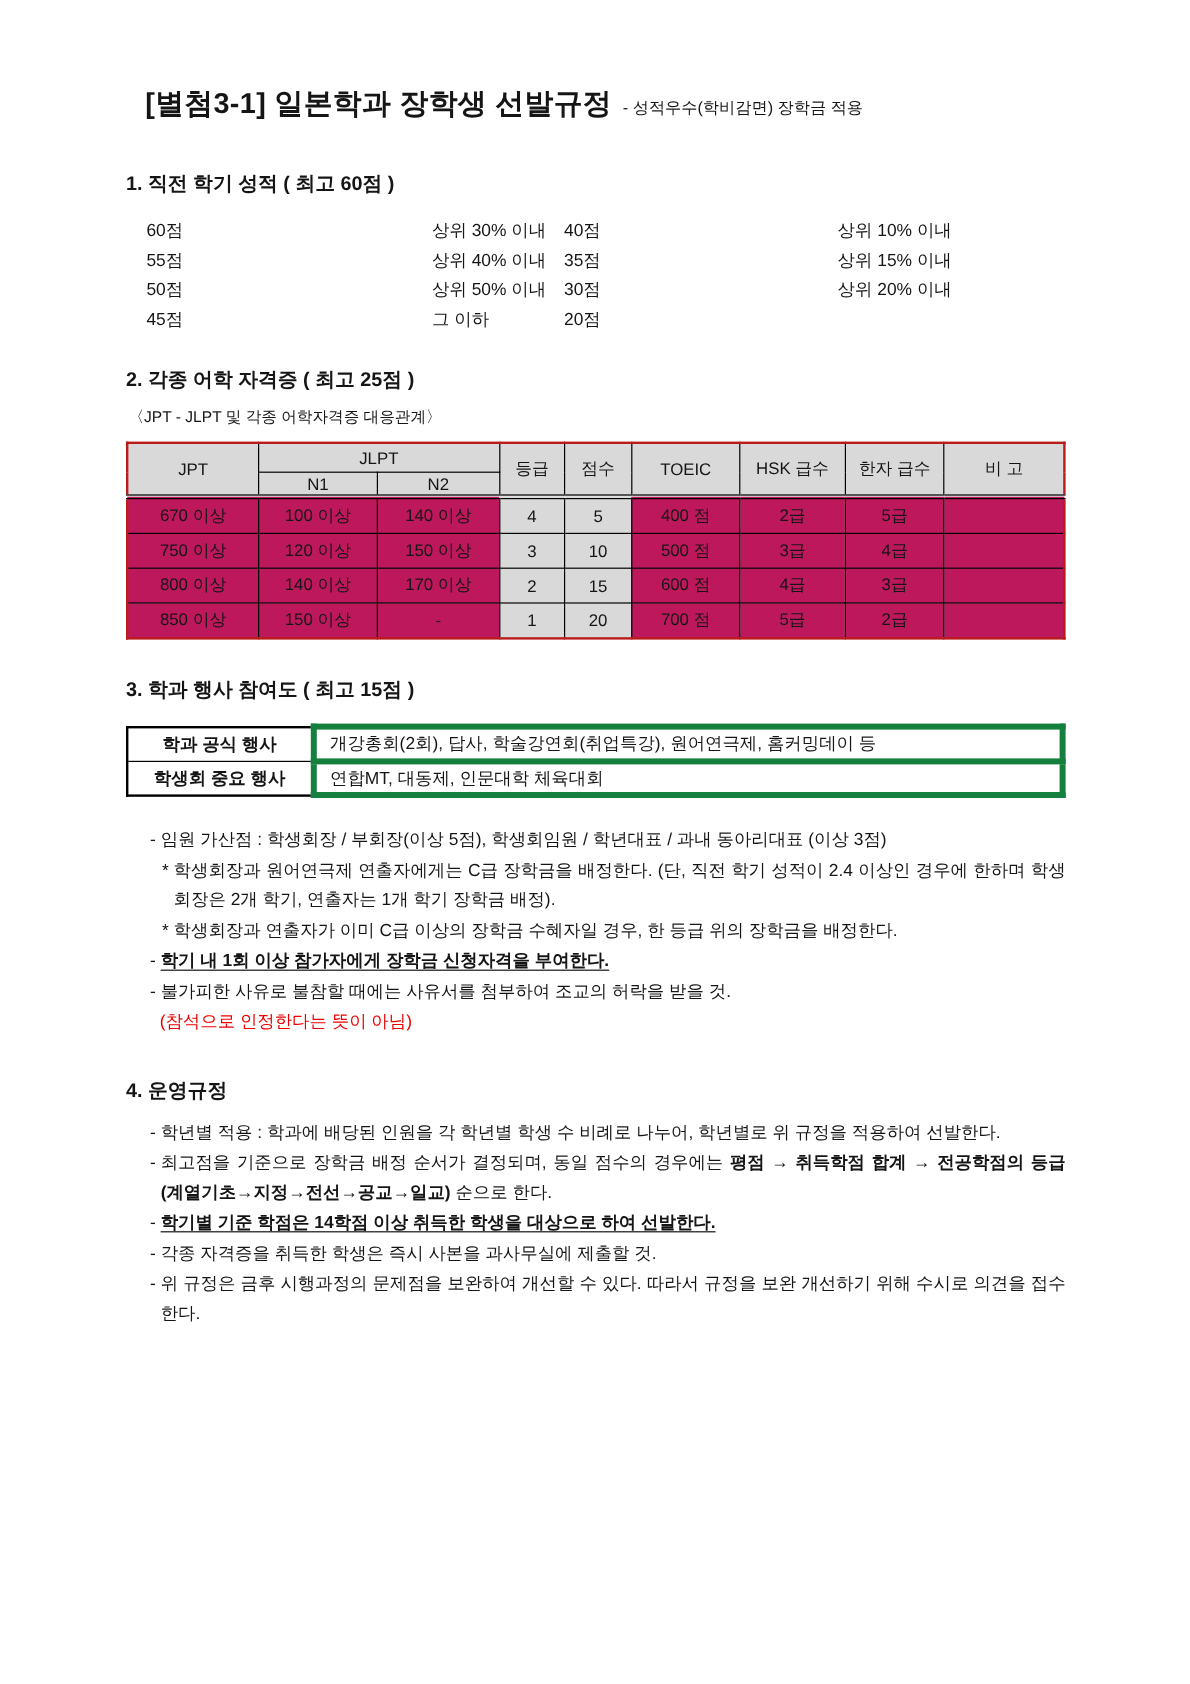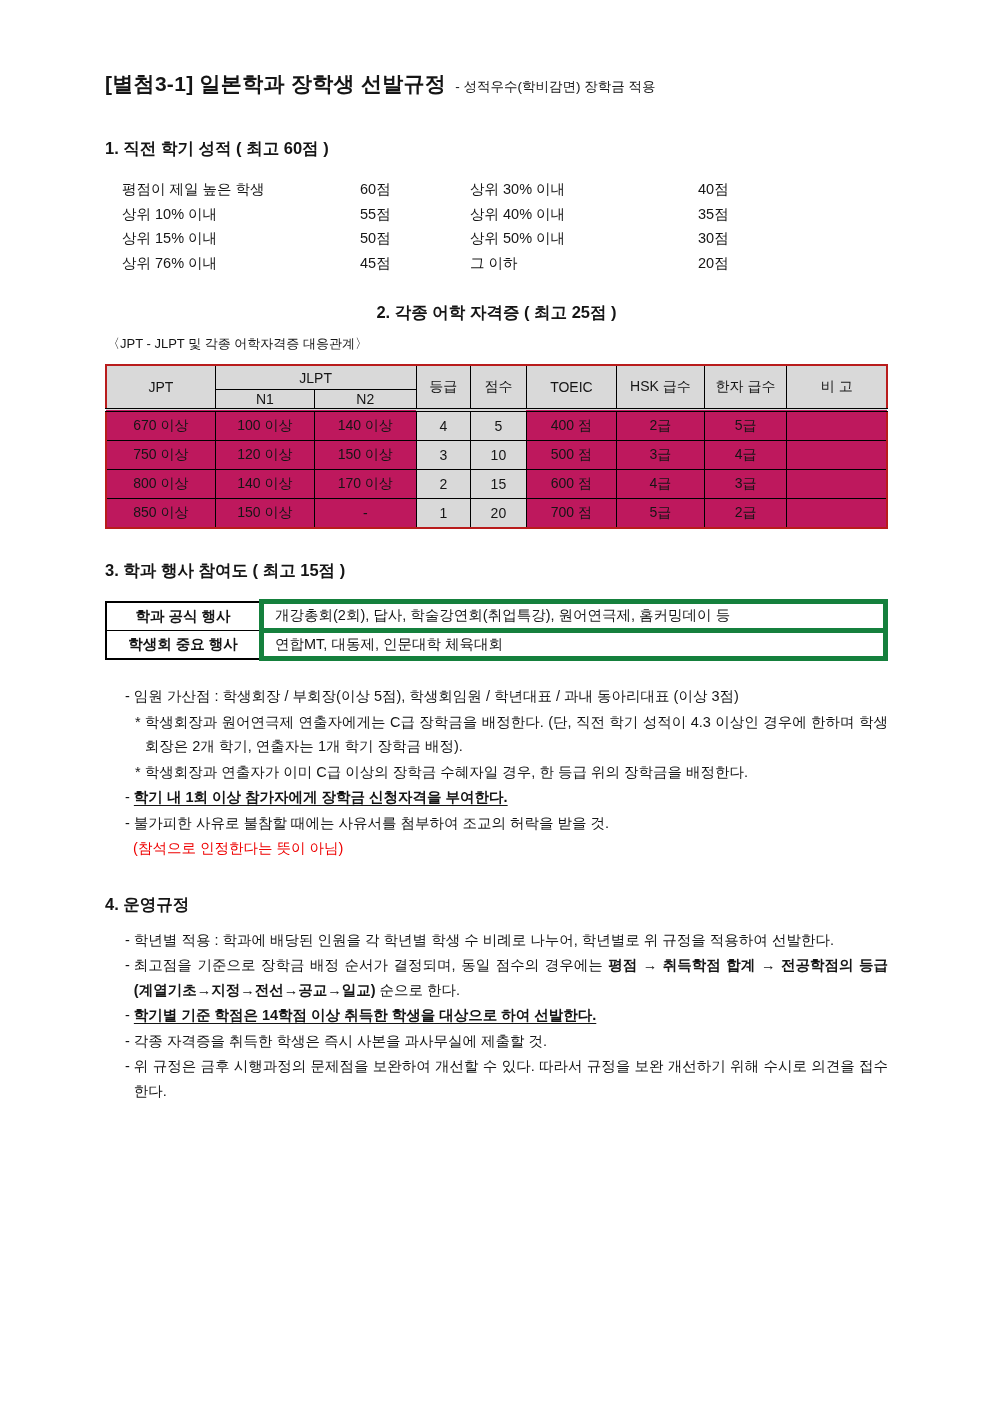--- a/index.html
+++ b/index.html
@@ -8,27 +8,27 @@
     width:992px;height:1403px;
     box-sizing:border-box;
     padding:70px 104px 0 105px;
     background:#fff;
     color:#151515;
     font-family:"Liberation Sans","DejaVu Sans",sans-serif;
     overflow:hidden;
   }
   
   .title-row{white-space:nowrap;margin:0 0 40px 0;}
-  .title{font-size:21px;font-weight:bold;letter-spacing:.3px;}
+  .title{font-size:24px;font-weight:bold;letter-spacing:.3px;margin-left:16px;}
   .subtitle{font-size:13.5px;margin-left:9px;}
 
   
   .sec-head{font-size:16.5px;font-weight:bold;margin:0;}
   .s1-head{margin-bottom:17px;}
-  .s2-head{margin-bottom:11px;text-align:center;}
+  .s2-head{margin-bottom:11px;}
   .s3-head{margin-bottom:17px;}
   .s4-head{margin-bottom:11px;}
 
   
   .score-grid{
     display:grid;
     grid-template-columns:238px 110px 228px 1fr;
     margin:0 0 27px 17px;
     font-size:14.5px;line-height:24.5px;
   }
@@ -71,33 +71,32 @@
 <body>
 
 <div class="page">
 
   <div class="title-row">
     <span class="title">[별첨3-1] 일본학과 장학생 선발규정</span><span class="subtitle">- 성적우수(학비감면) 장학금 적용</span>
   </div>
 
   <h2 class="sec-head s1-head">1. 직전 학기 성적 ( 최고 60점 )</h2>
   <div class="score-grid" id="score-grid">
-      <span>평점이 제일 높은 학생</span>
       <span>60점</span>
       <span>상위 30% 이내</span>
       <span>40점</span>
       <span>상위 10% 이내</span>
       <span>55점</span>
       <span>상위 40% 이내</span>
       <span>35점</span>
       <span>상위 15% 이내</span>
       <span>50점</span>
       <span>상위 50% 이내</span>
       <span>30점</span>
-      <span>상위 76% 이내</span>
+      <span>상위 20% 이내</span>
       <span>45점</span>
       <span>그 이하</span>
       <span>20점</span>
     </div>
 
   <h2 class="sec-head s2-head">2. 각종 어학 자격증 ( 최고 25점 )</h2>
   <div class="caption">〈JPT - JLPT 및 각종 어학자격증 대응관계〉</div>
 
   <table class="lang">
     <colgroup>
@@ -189,21 +188,21 @@
       </tbody>
   </table>
 
   <div class="notes s3-notes" id="s3-notes">
       <div class="note-line">
         <span class="lead">- </span>
         <div class="note-content"><span>임원 가산점  :  학생회장 / 부회장(이상 5점), 학생회임원 / 학년대표 / 과내 동아리대표 (이상 3점)</span></div>
       </div>
       <div class="note-line note-ind1">
         <span class="lead">* </span>
-        <div class="note-content"><span>학생회장과 원어연극제 연출자에게는 C급 장학금을 배정한다. (단, 직전 학기 성적이 4.3 이상인 경우에 한하며 학생회장은 2개 학기, 연출자는 1개 학기 장학금 배정).</span></div>
+        <div class="note-content"><span>학생회장과 원어연극제 연출자에게는 C급 장학금을 배정한다. (단, 직전 학기 성적이 2.4 이상인 경우에 한하며 학생회장은 2개 학기, 연출자는 1개 학기 장학금 배정).</span></div>
       </div>
       <div class="note-line note-ind1">
         <span class="lead">* </span>
         <div class="note-content"><span>학생회장과 연출자가 이미 C급 이상의 장학금 수혜자일 경우, 한 등급 위의 장학금을 배정한다.</span></div>
       </div>
       <div class="note-line">
         <span class="lead">- </span>
         <div class="note-content"><span class="seg-bu">학기 내 1회 이상 참가자에게 장학금 신청자격을 부여한다.</span></div>
       </div>
       <div class="note-line">

